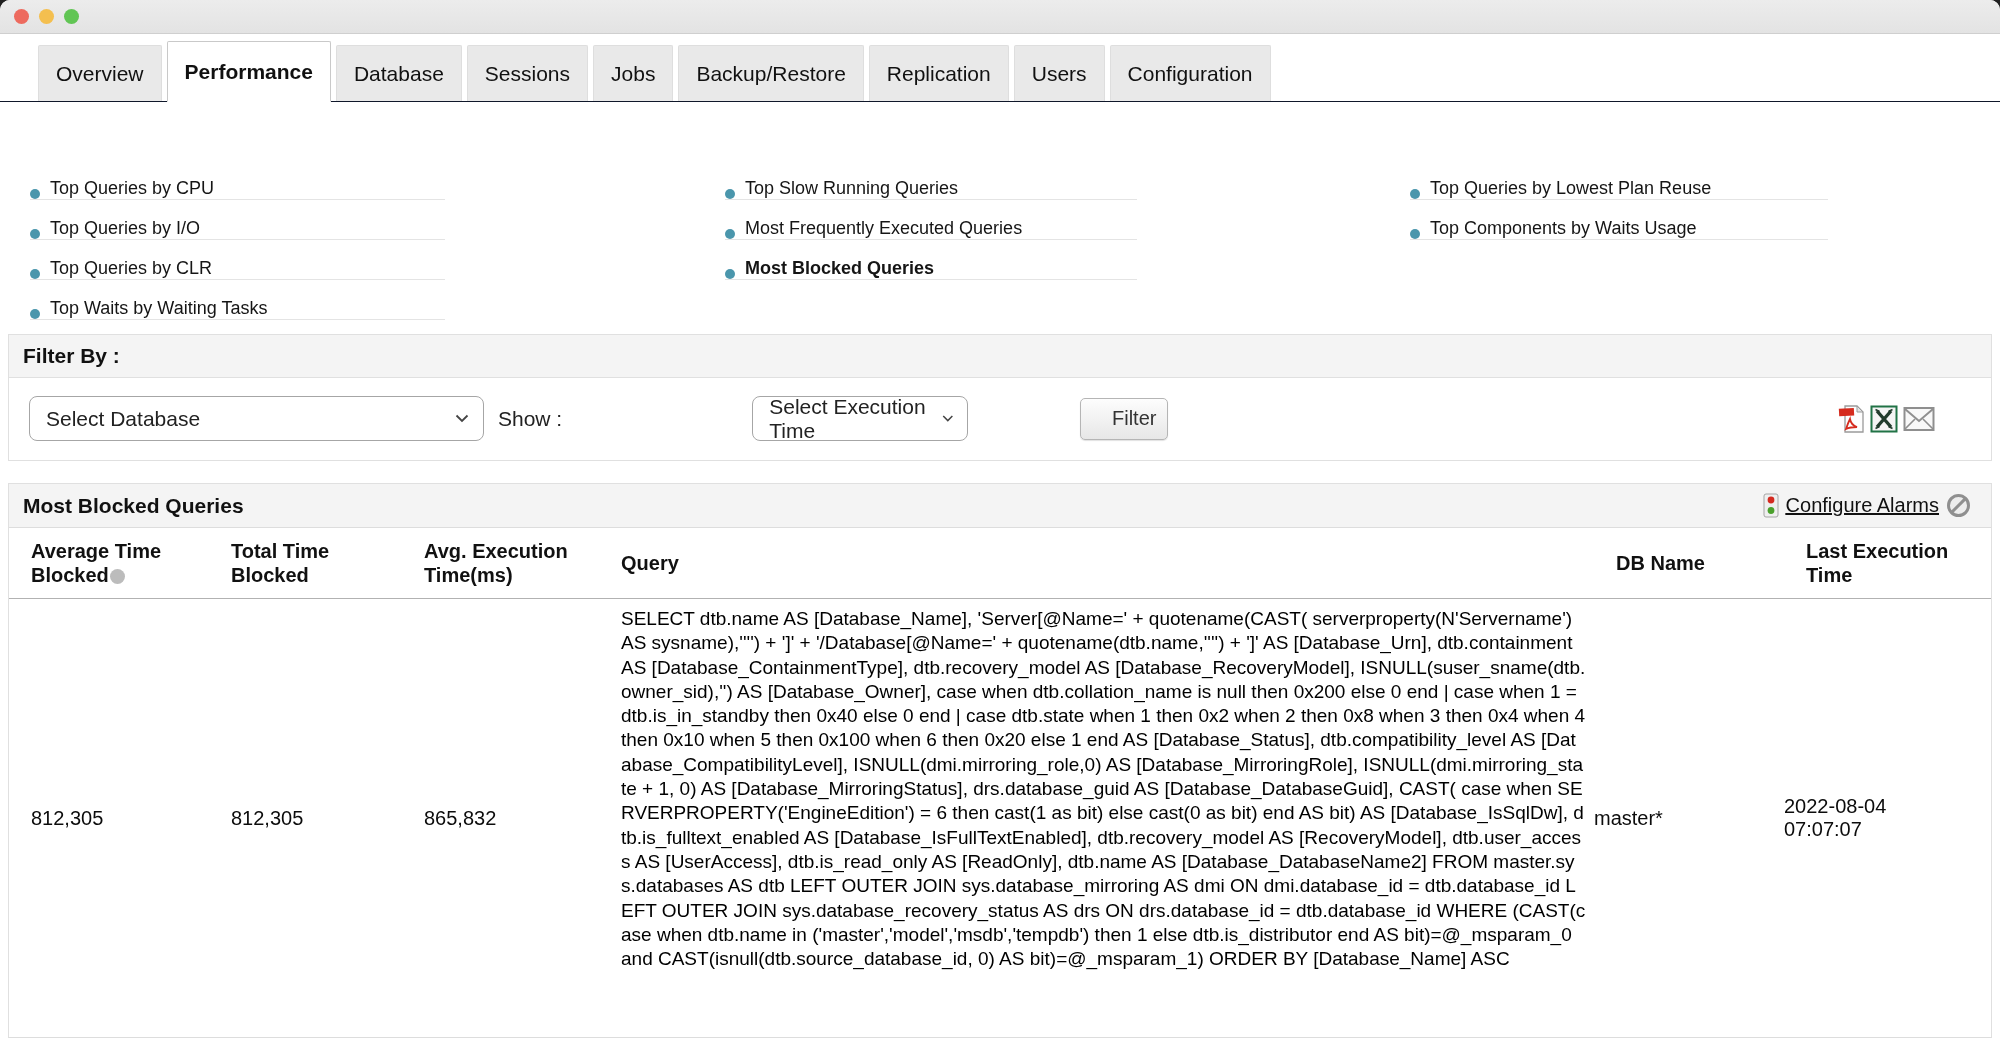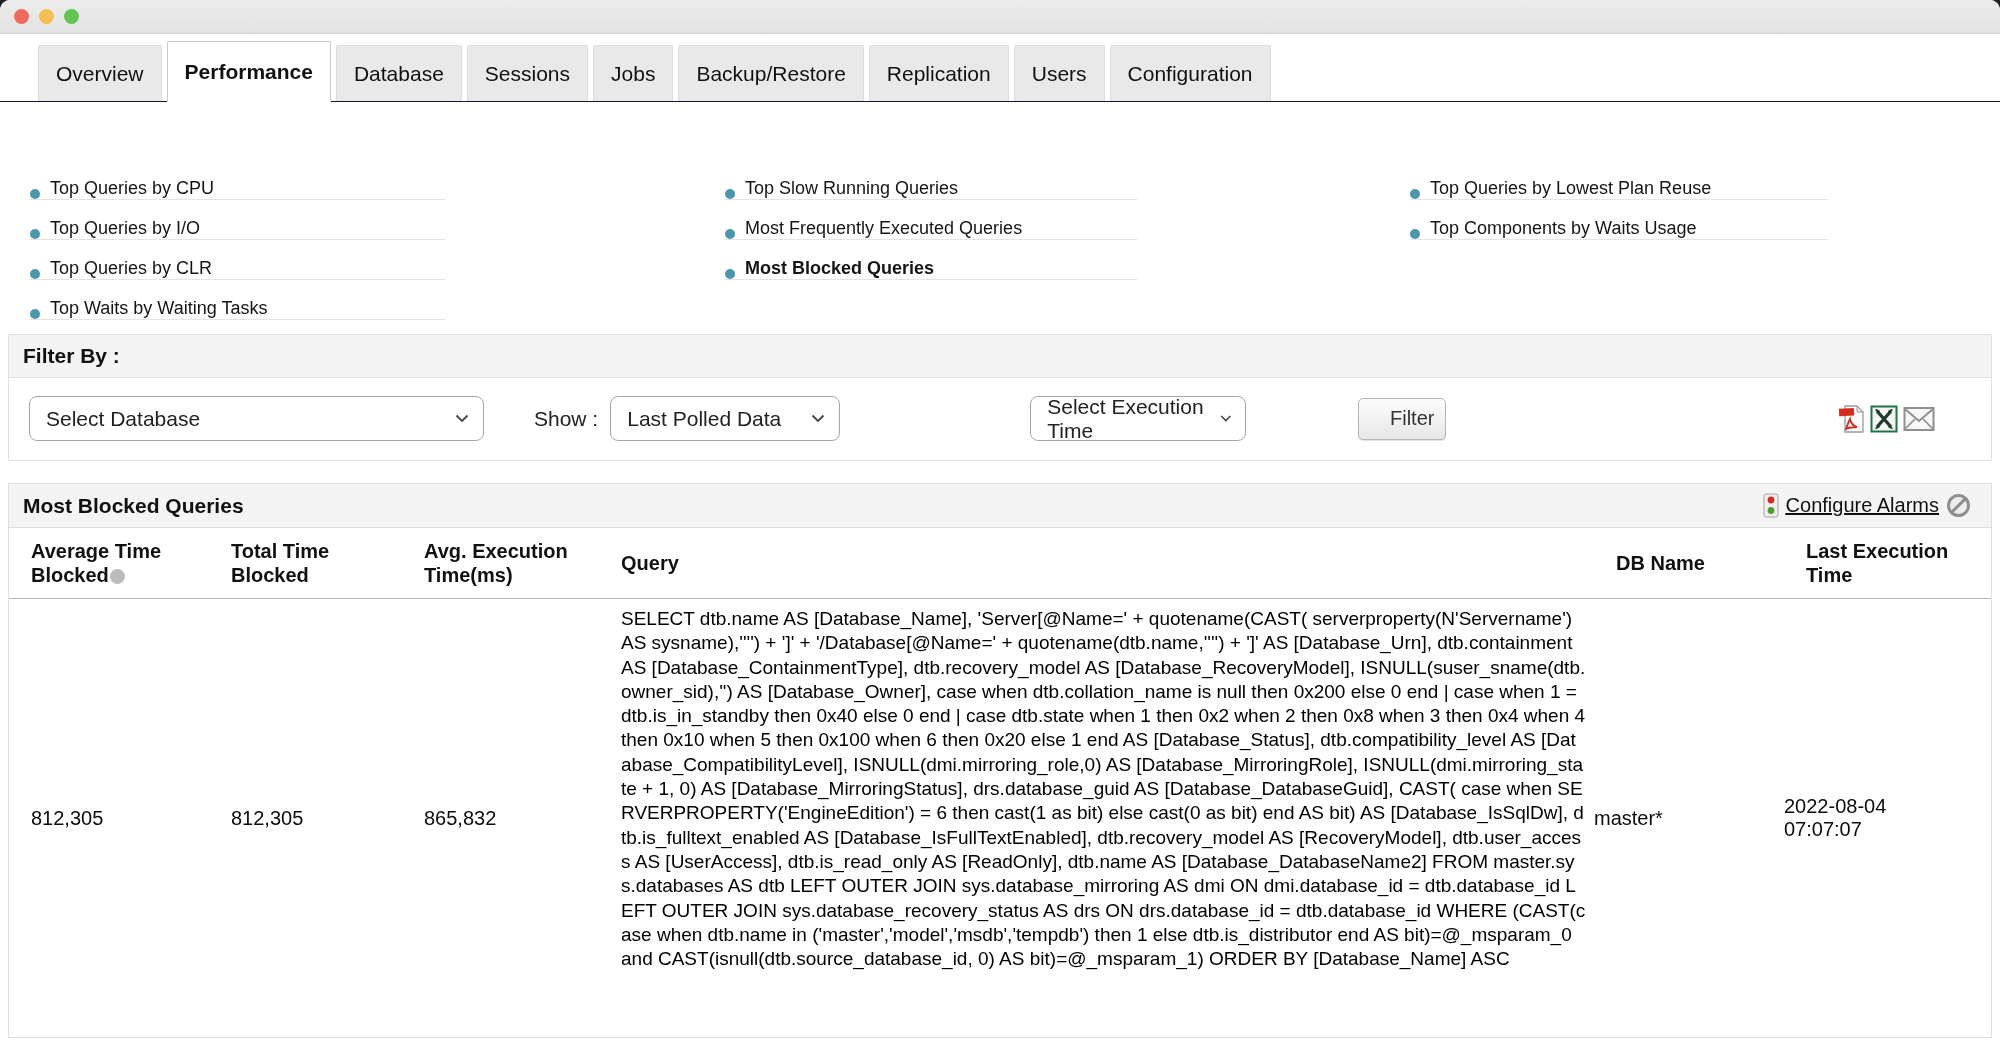--- a/index.html
+++ b/index.html
@@ -41,21 +41,21 @@
   .filterbox { margin:14px 8px 0 8px; border:1px solid #e0e0e0; }
   .sectionbar { height:43px; background:#f4f4f4; border-bottom:1px solid #e0e0e0;
                 display:flex; align-items:center; padding-left:14px; font-size:21px; font-weight:bold; color:#111; }
   .controls { display:flex; align-items:center; padding:18px 0 19px 20px; background:#fff; }
   .selectbox { height:45px; border:1px solid #a6a6a6; border-radius:8px; background:#fff;
                display:flex; align-items:center; justify-content:space-between;
                font-size:21px; color:#222; padding:0 14px 0 16px; cursor:default; }
   .sel-db { width:455px; }
   .sel-show { width:230px; margin-left:12px; }
   .sel-exec { width:216px; margin-left:190px; }
-  .showlabel { margin-left:50px; font-size:21px; color:#222; white-space:nowrap; }
+  .showlabel { margin-left:14px; font-size:21px; color:#222; white-space:nowrap; }
   .filterbtn { margin-left:112px; width:88px; height:42px; border:1px solid #b5b5b5; border-radius:5px;
                background:linear-gradient(#fdfdfd,#e7e7e7); font-size:20px; color:#333;
                font-family:"Liberation Sans", sans-serif; box-shadow:0 1px 1px rgba(0,0,0,.12);padding-left:20px; }
   .exporticons { margin-left:auto; margin-right:56px; display:flex; align-items:center; gap:5px; }
   .exporticons span { display:inline-flex; }
 
   
   .tablebox { margin:22px 8px 0 8px; border:1px solid #e0e0e0; border-bottom:1px solid #ddd; }
   .tabletitlebar { height:44px; background:#f4f4f4; border-bottom:1px solid #ddd;
                    display:flex; align-items:center; padding:0 20px 0 14px; }
@@ -155,26 +155,20 @@
       <span>Filter By :</span>
     </div>
     <div class="controls">
       <div class="selectbox sel-db">
         <span>Select Database</span>
         <svg width="14" height="9" viewBox="0 0 14 9">
           <polyline points="1.5,1.5 7,7 12.5,1.5" fill="none" stroke="#444" stroke-width="1.8"></polyline>
         </svg>
       </div>
       <span class="showlabel">Show :</span>
-      <div class="selectbox sel-show">
-        <span>Last Polled Data</span>
-        <svg width="14" height="9" viewBox="0 0 14 9">
-          <polyline points="1.5,1.5 7,7 12.5,1.5" fill="none" stroke="#444" stroke-width="1.8"></polyline>
-        </svg>
-      </div>
       <div class="selectbox sel-exec">
         <span>Select Execution Time</span>
         <svg width="14" height="9" viewBox="0 0 14 9">
           <polyline points="1.5,1.5 7,7 12.5,1.5" fill="none" stroke="#444" stroke-width="1.8"></polyline>
         </svg>
       </div>
       <button class="filterbtn">Filter</button>
       <div class="exporticons">
         <span>
           <svg width="27" height="30" viewBox="0 0 27 30">

